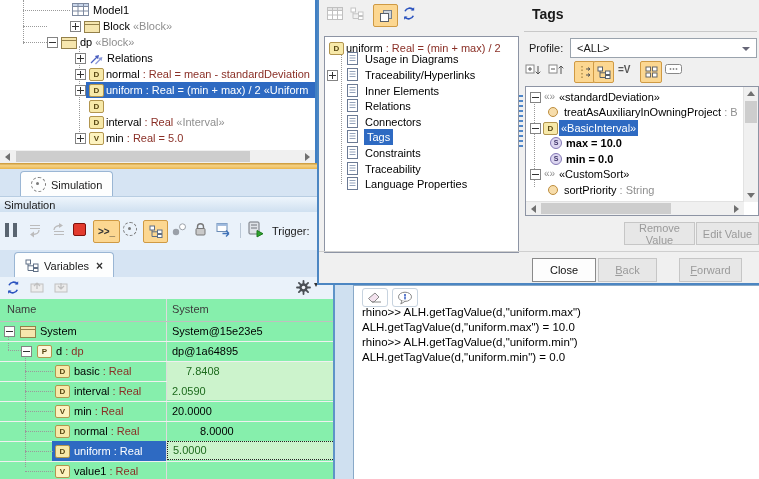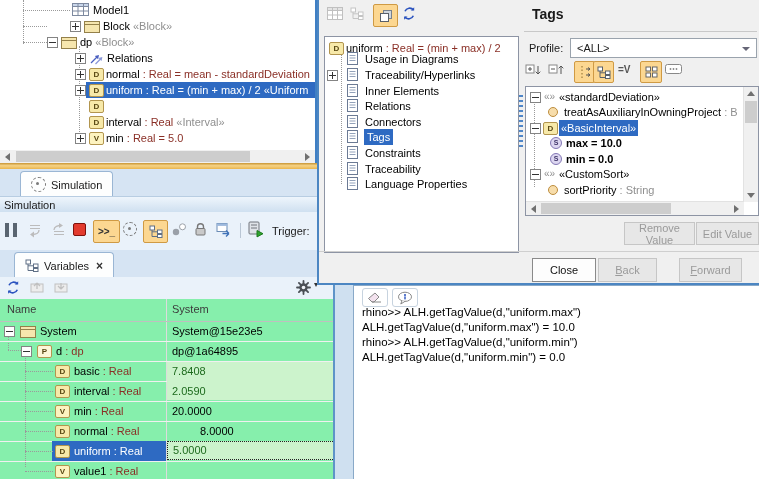--- a/index.html
+++ b/index.html
@@ -274,21 +274,21 @@
       <span class="ebox" style="left:21px;top:5px;"></span>
       <span class="badge" style="left:37px;top:4px;background:#fdf6d8;">P</span>
       <span class="abs" style="left:56px;"><span class="t-name">d</span><span class="t-type"> : dp</span></span>
       <span class="abs t-name" style="left:172px;">dp@1a64895</span>
     </div>
 
     <div class="abs" style="left:0;top:62px;width:333px;height:20px;font-size:11px;line-height:20px;border-bottom:1px solid #f0f0f0;">
       <span class="dot-h" style="left:25px;top:10px;width:28px;"></span>
       <span class="badge" style="left:55px;top:4px;">D</span>
       <span class="abs" style="left:74px;"><span class="t-name">basic</span><span class="t-type"> : Real</span></span>
-      <span class="abs" style="left:167px;top:1px;width:165px;height:24px;background:#ccf3cc;color:#1e6b1e;padding-left:5px;line-height:18px;">7.8408</span>
+      <span class="abs" style="left:167px;top:1px;width:165px;height:24px;background:#ccf3cc;color:#1e6b1e;padding-left:19px;line-height:18px;">7.8408</span>
     </div>
 
     <div class="abs" style="left:0;top:82px;width:333px;height:20px;font-size:11px;line-height:20px;border-bottom:1px solid #f0f0f0;">
       <span class="dot-h" style="left:25px;top:10px;width:28px;"></span>
       <span class="badge" style="left:55px;top:4px;">D</span>
       <span class="abs" style="left:74px;"><span class="t-name">interval</span><span class="t-type"> : Real</span></span>
       <span class="abs" style="left:167px;top:1px;width:165px;height:18px;background:#ccf3cc;color:#1e6b1e;padding-left:5px;line-height:18px;">2.0590</span>
     </div>
 
     <div class="abs" style="left:0;top:102px;width:333px;height:20px;font-size:11px;line-height:20px;border-bottom:1px solid #f0f0f0;">

